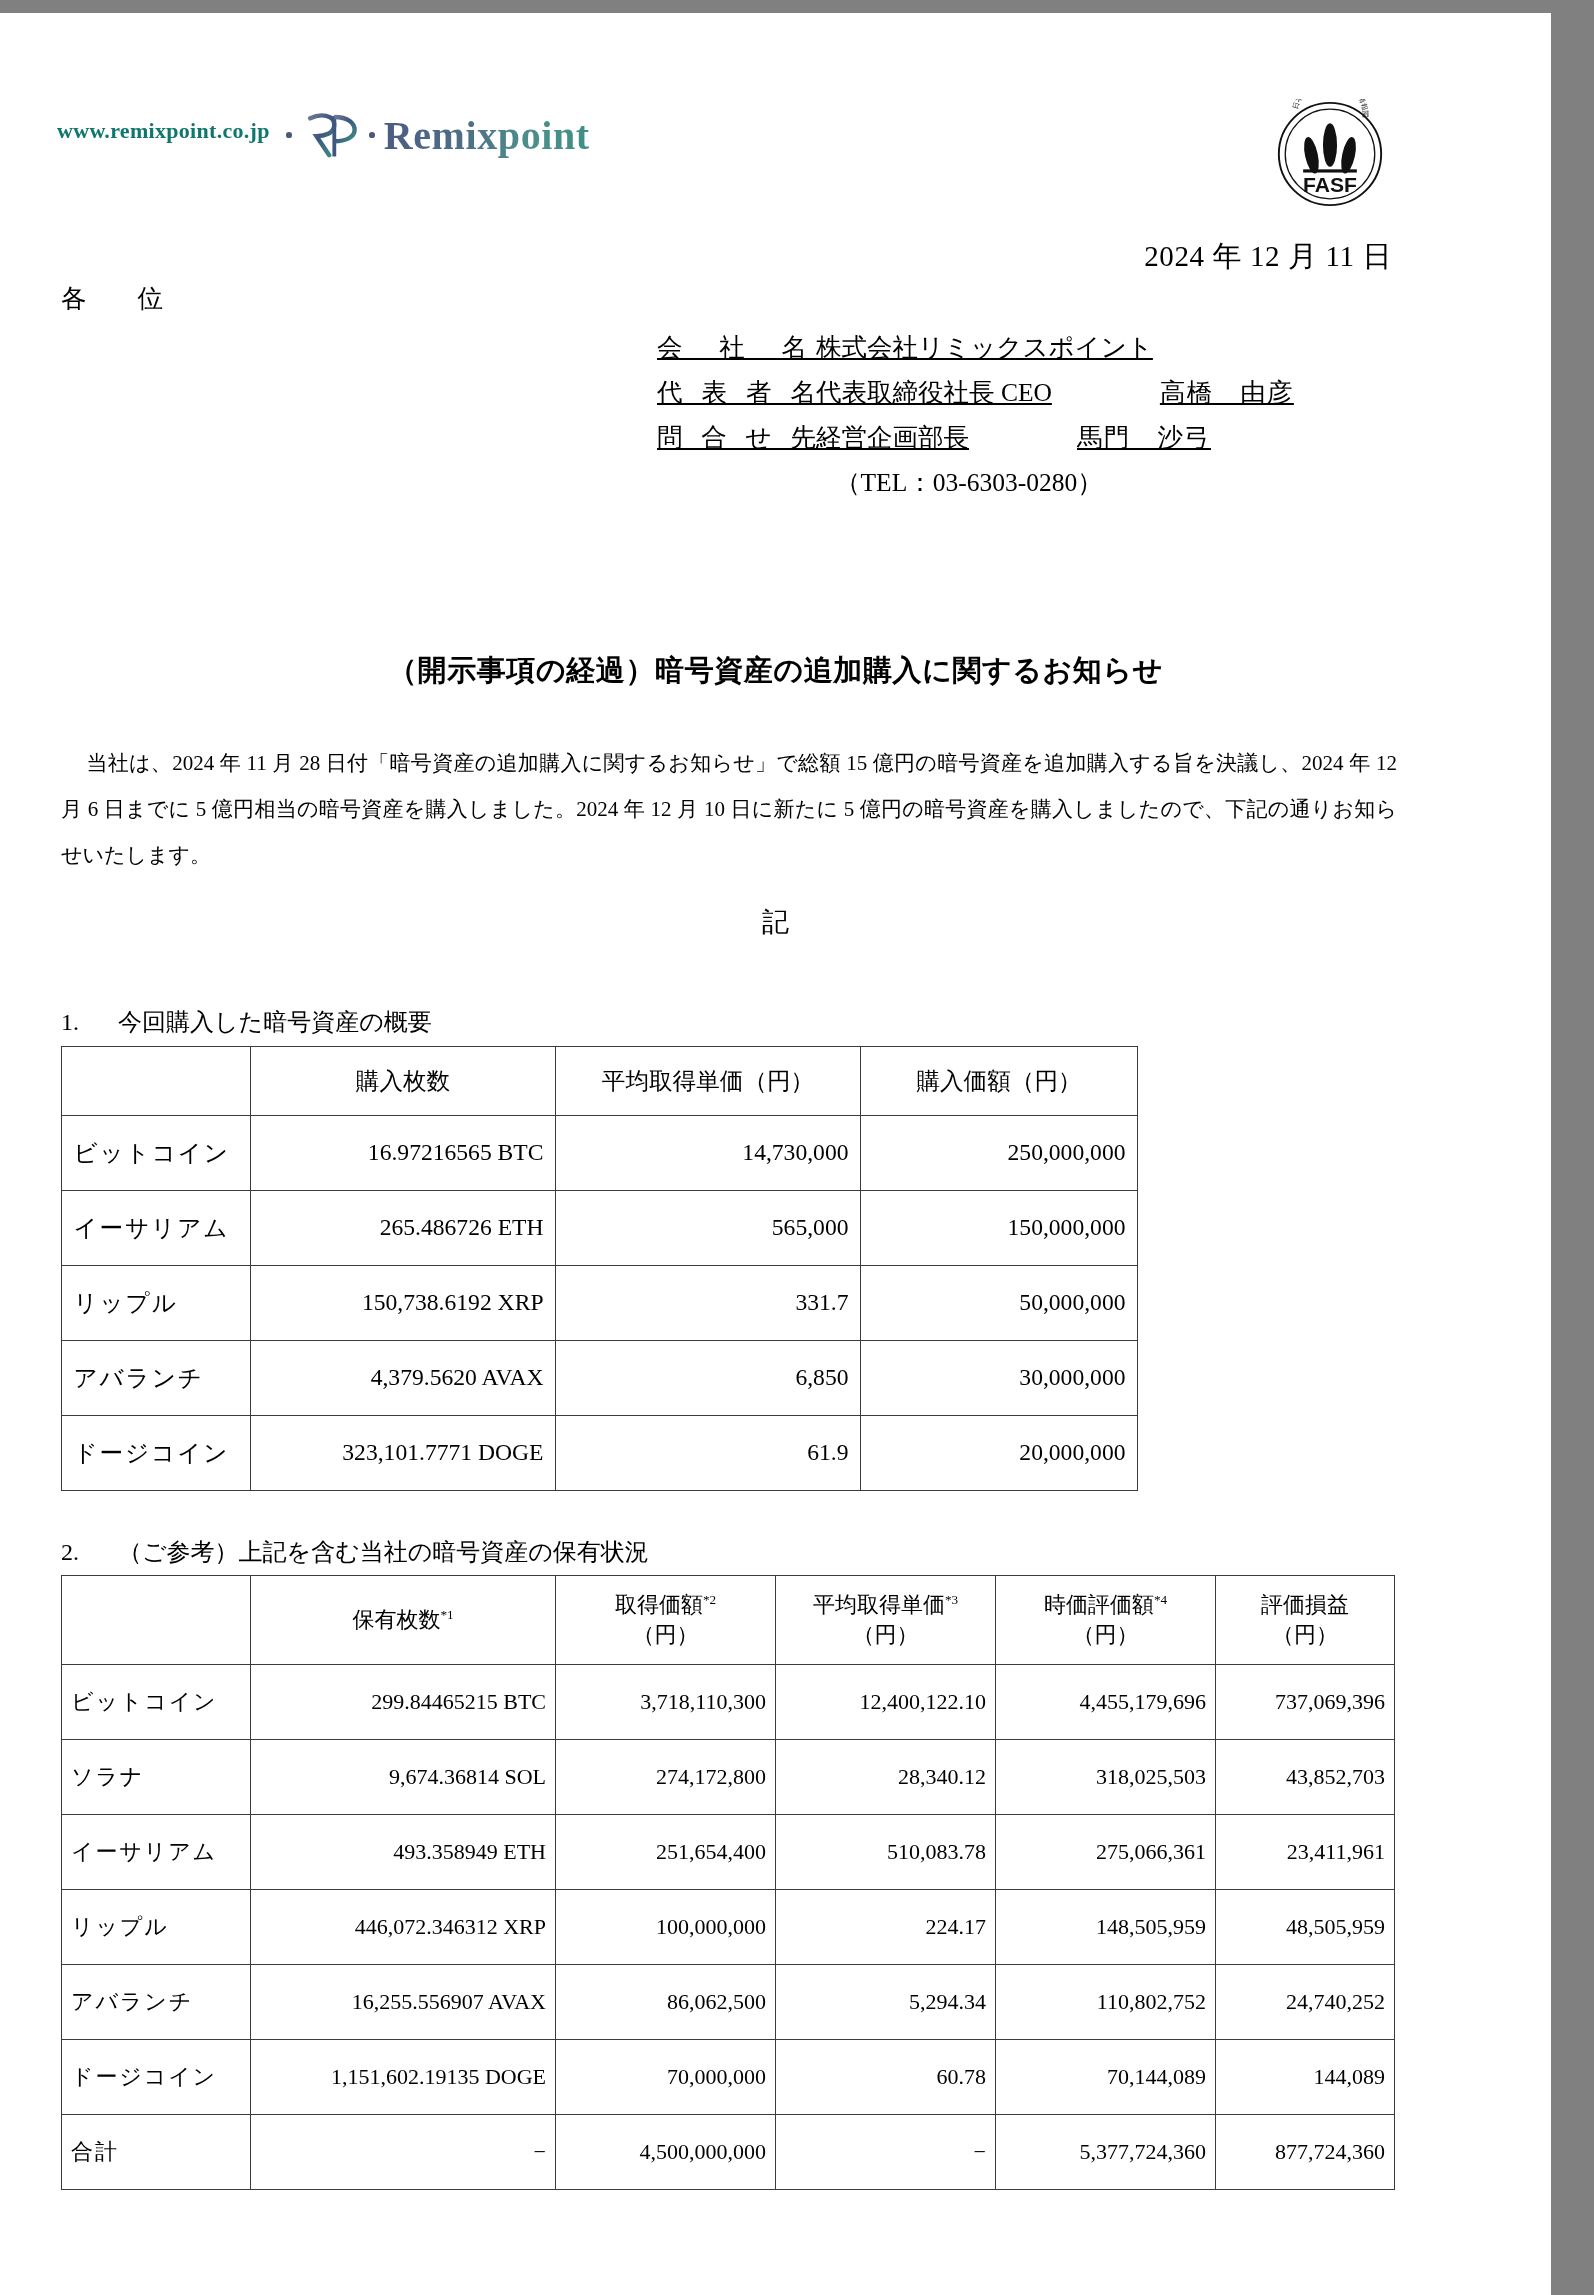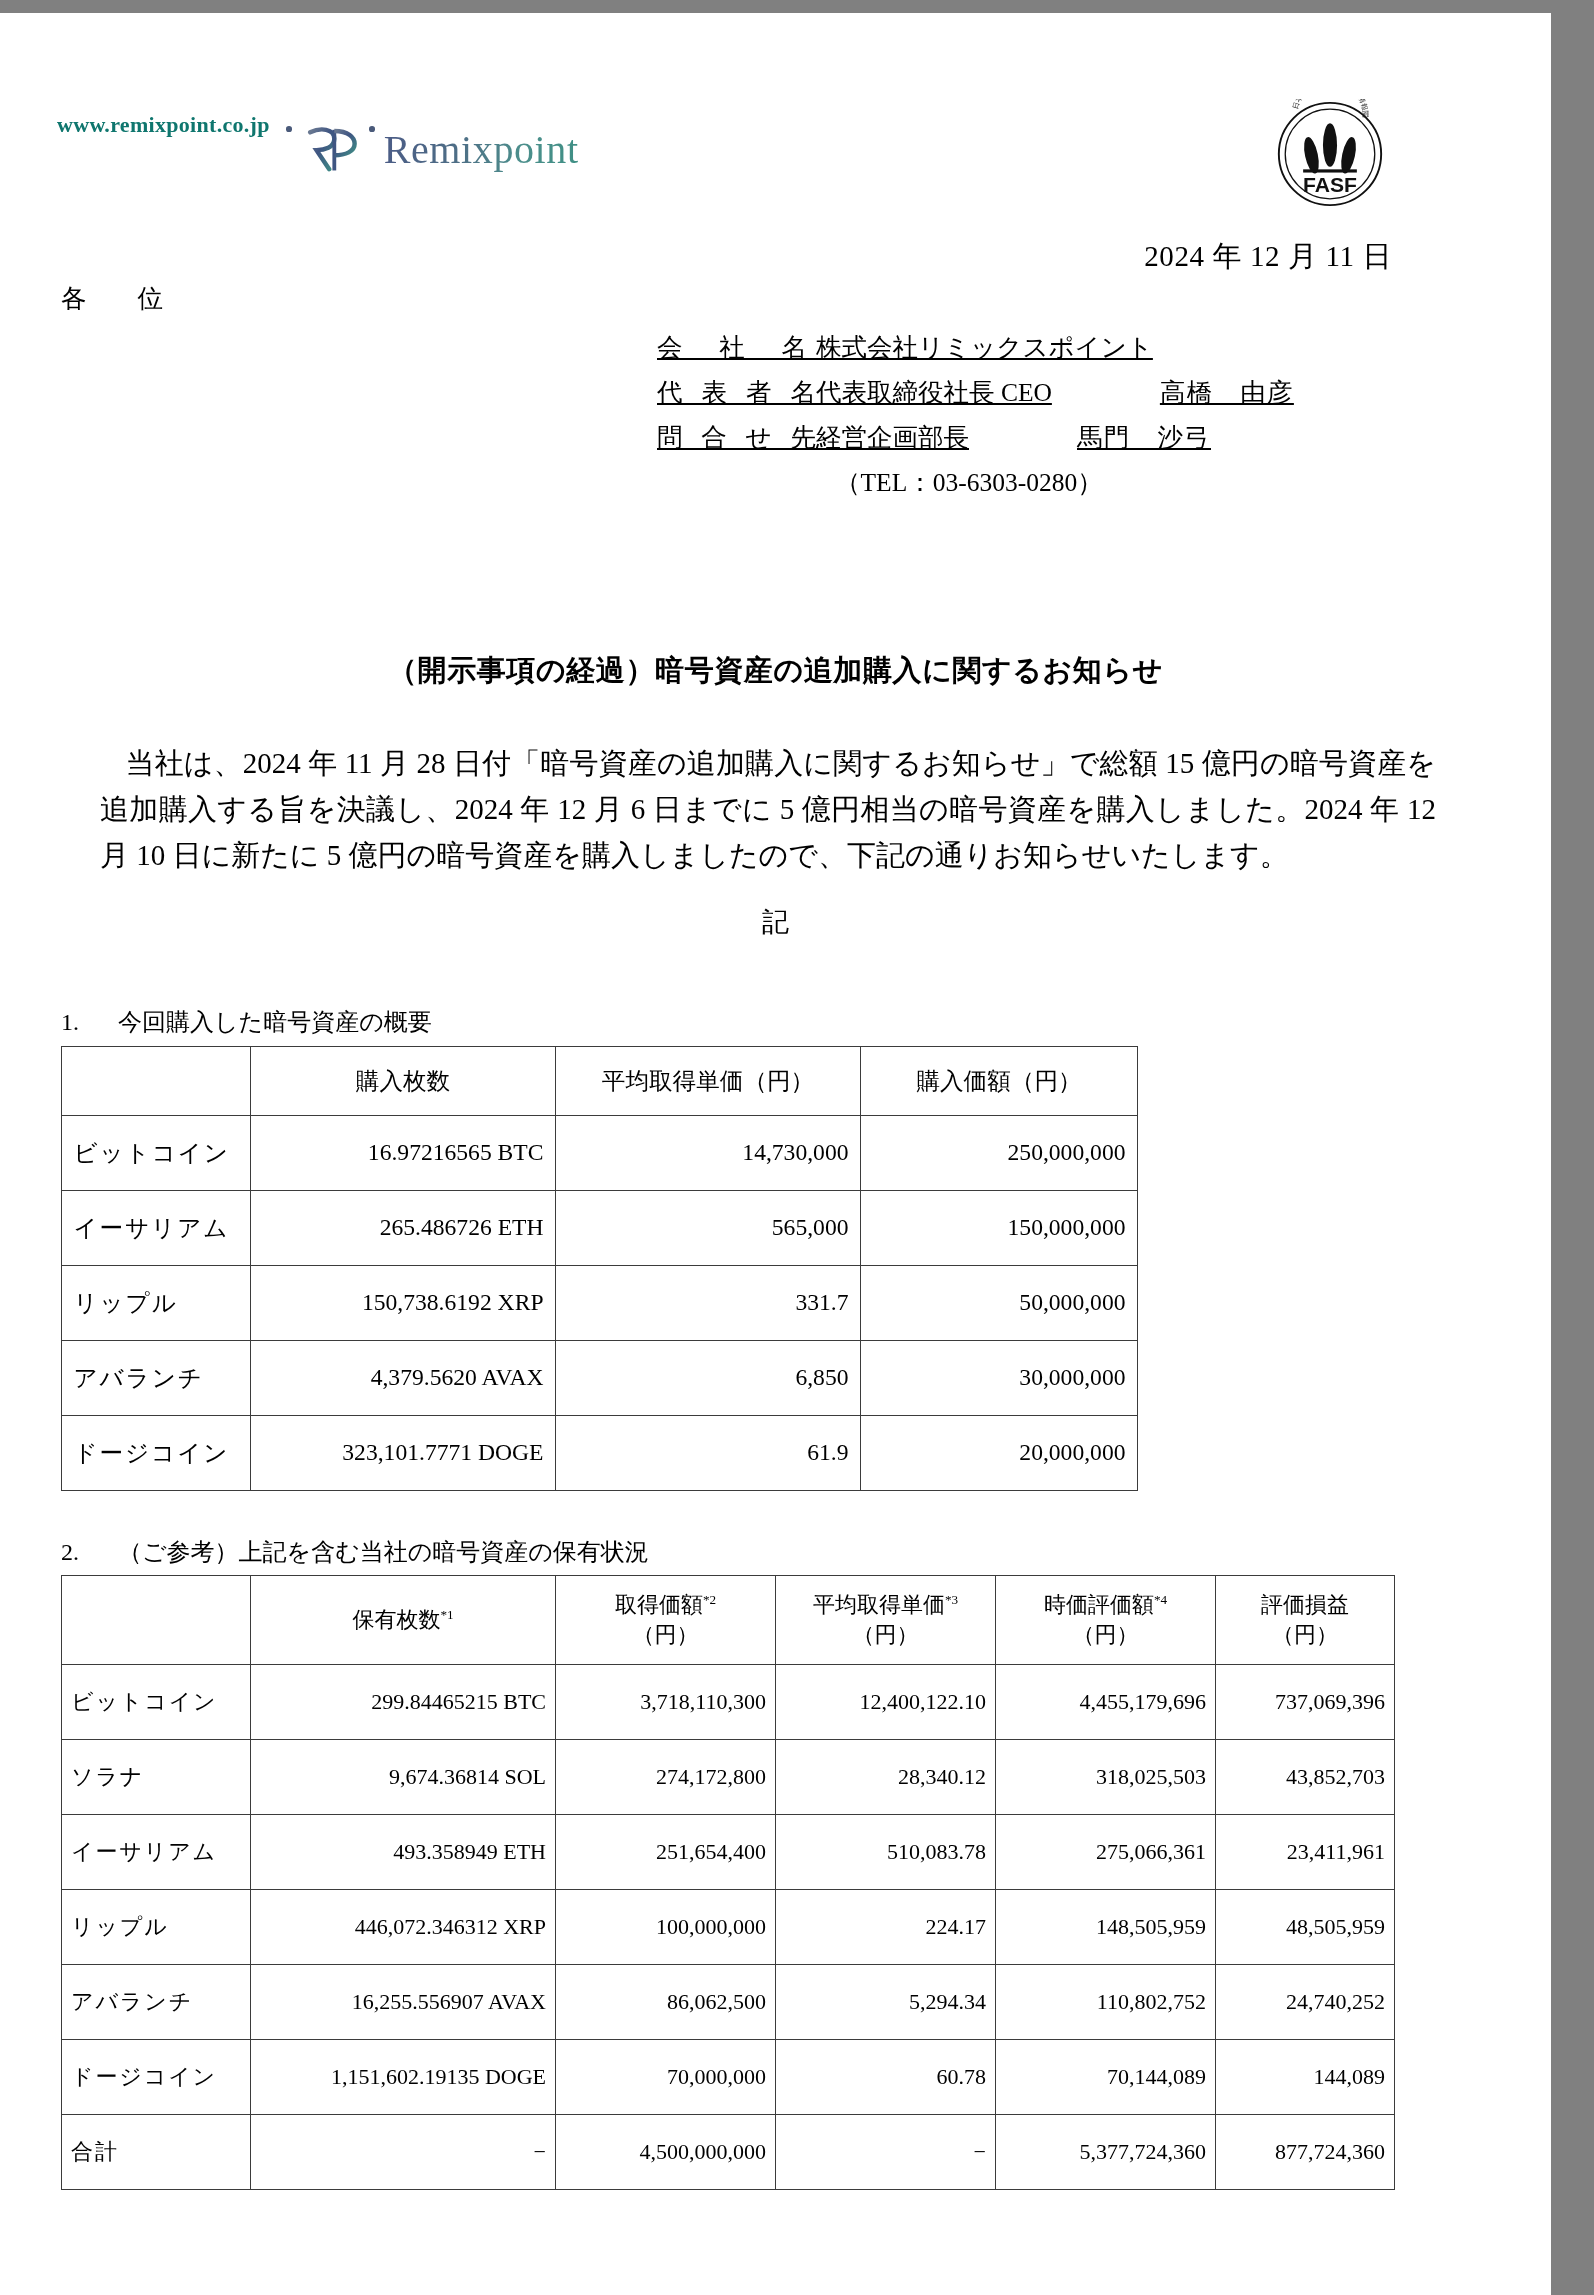--- a/index.html
+++ b/index.html
@@ -43,22 +43,23 @@
   }
   .site-url {
     font-family: "Liberation Serif", "DejaVu Serif", serif;
     font-weight: bold;
     font-size: 22px;
     letter-spacing: 0.3px;
     color: #0f766e;
   }
   .logo-wrap {
     display: flex;
-    align-items: flex-start;
+    align-items: center;
     gap: 9px;
+    font-weight: bold;
   }
   .logo-dot {
     width: 5.7px;
     height: 5.7px;
     border-radius: 50%;
     background: #4a5a7a;
     display: inline-block;
   }
   .logo-rp {
     position: relative;
@@ -150,26 +151,25 @@
     font-weight: bold;
     letter-spacing: 0.6px;
   }
 
   
   .body-para {
     position: absolute;
     left: 61px;
     top: 727px;
     width: 1336px;
-    font-size: 29px;
+    font-size: 21px;
     line-height: 46px;
     text-align: justify;
     text-justify: inter-character;
     text-indent: 25.5px;
-    margin-left: 39px;
   }
 
   
   .ki-marker {
     position: absolute;
     left: 0;
     right: 0;
     top: 891px;
     text-align: center;
     font-size: 27px;

